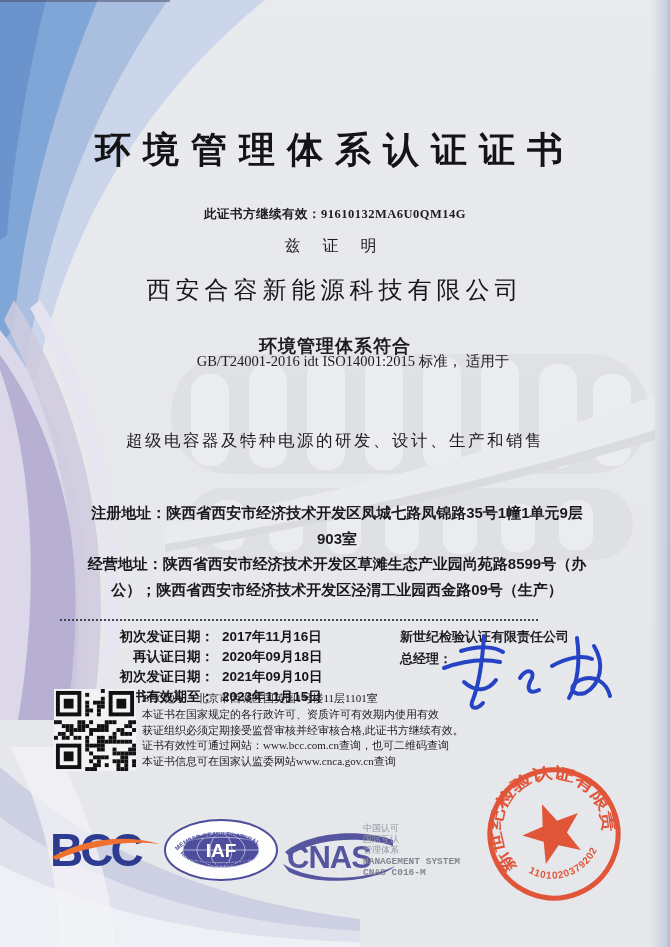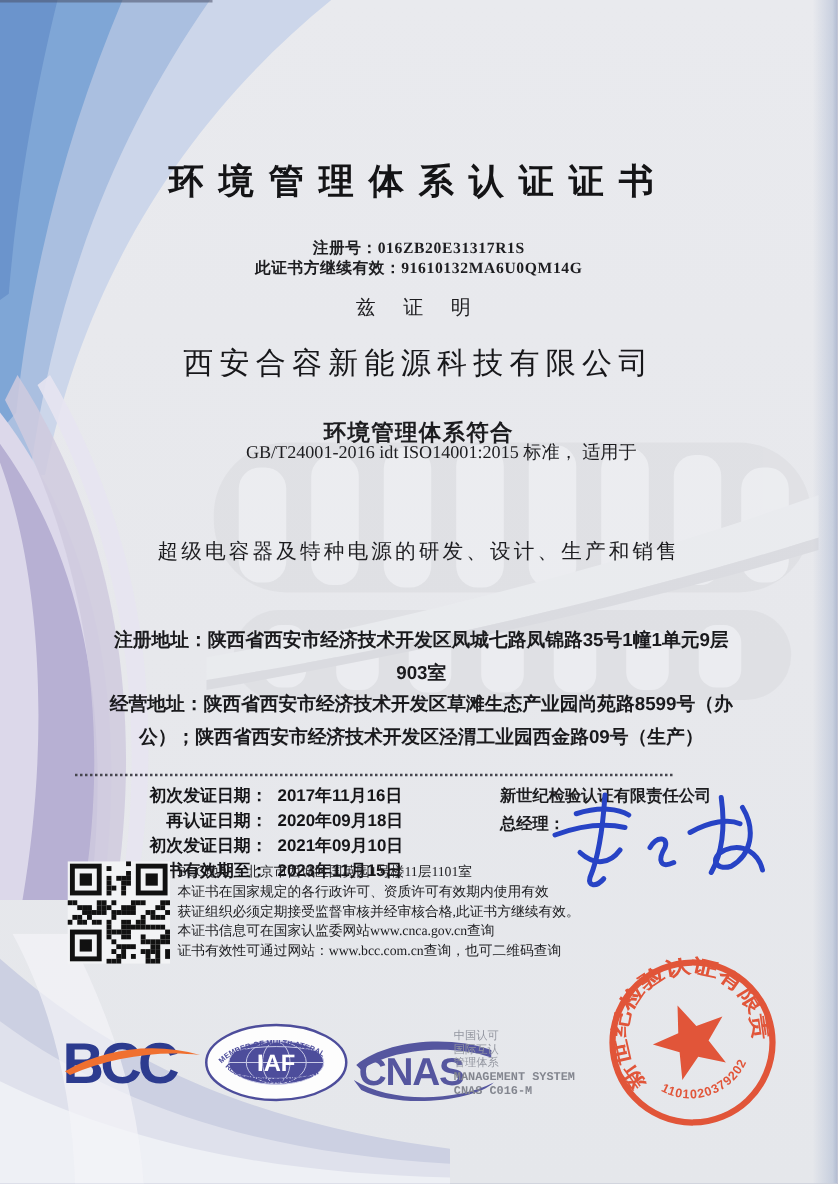--- a/index.html
+++ b/index.html
@@ -12,21 +12,21 @@
   
   .deco{pointer-events:none;}
   .right-strip{right:0;top:0;width:20px;height:947px;background:linear-gradient(90deg,rgba(180,192,214,0) 0%,rgba(176,188,212,.55) 80%,rgba(160,172,200,.75) 100%);}
   .top-edge{left:0;top:0;width:170px;height:2px;background:#4a5068;opacity:.55;}
 
   
   .watermark{left:165px;top:348px;width:490px;height:225px;opacity:.5;}
 
   
   .t-center{left:0;right:0;text-align:center;}
-  .title{top:126px;font-size:28px;font-weight:600;letter-spacing:12px;color:#141416;}
+  .title{top:126px;font-size:36px;font-weight:600;letter-spacing:12px;color:#141416;}
   .reg-line{top:190px;font-size:12.5px;font-weight:700;letter-spacing:.5px;}
   .credit-line{top:206px;font-size:12.5px;font-weight:700;letter-spacing:.5px;}
   .certify{top:236px;font-size:16px;font-weight:400;letter-spacing:9px;}
   .company{top:274px;font-size:24px;letter-spacing:5px;font-weight:500;color:#17171a;}
   .conf1{top:334px;font-size:18px;font-weight:700;letter-spacing:1px;}
   .conf2{top:352px;font-size:14.5px;font-weight:500;padding-left:36px;}
   .scope{top:430px;font-size:16.5px;letter-spacing:2.5px;font-weight:500;}
 
   .addr-block{left:70px;top:500px;width:534px;text-align:center;
       font-family:"Liberation Sans","DejaVu Sans",sans-serif;font-weight:700;font-size:15px;line-height:25px;color:#1a1a1d;}
@@ -105,21 +105,20 @@
       <rect x="220" y="158" width="34" height="48" rx="14"></rect>
       <rect x="278" y="158" width="34" height="48" rx="14"></rect>
       <rect x="336" y="156" width="34" height="48" rx="14"></rect>
       <rect x="394" y="152" width="34" height="50" rx="14"></rect>
     </g>
     <path d="M0,178 C150,150 330,105 490,48 L490,82 C330,132 150,172 0,196 Z" fill="#eceef1"></path>
     <path d="M0,196 C150,172 330,132 490,82 L490,92 C330,140 150,178 0,204 Z" fill="#cfd0d6"></path>
   </svg>
 
   <div class="abs t-center title">环境管理体系认证证书</div>
-  <div class="abs t-center reg-line">注册号：016ZB20E31317R1S</div>
   <div class="abs t-center credit-line">此证书方继续有效：91610132MA6U0QM14G</div>
   <div class="abs t-center certify">兹 证 明</div>
   <div class="abs t-center company">西安合容新能源科技有限公司</div>
   <div class="abs t-center conf1">环境管理体系符合</div>
   <div class="abs t-center conf2">GB/T24001-2016 idt ISO14001:2015 标准，  适用于</div>
   <div class="abs t-center scope">超级电容器及特种电源的研发、设计、生产和销售</div>
 
   <div class="abs addr-block">
     <div><span class="addr-label">注册地址：</span><span>陕西省西安市经济技术开发区凤城七路凤锦路35号1幢1单元9层</span></div>
     <div>903室</div>
@@ -303,22 +302,22 @@
         <rect x="64.0" y="80.0" width="4.0" height="4.0"></rect>
         <rect x="68.0" y="80.0" width="4.0" height="4.0"></rect>
         <rect x="72.0" y="80.0" width="4.0" height="4.0"></rect>
       </g>
   </svg>
 
   <div class="abs fineprint">
     <div>BCC地址：北京市西城区国英园1号楼11层1101室</div>
     <div>本证书在国家规定的各行政许可、资质许可有效期内使用有效</div>
     <div>获证组织必须定期接受监督审核并经审核合格,此证书方继续有效。</div>
+    <div>证书有效性可通过网站：www.bcc.com.cn查询，也可二维码查询</div>
     <div>本证书信息可在国家认监委网站www.cnca.gov.cn查询</div>
-    <div>证书有效性可通过网站：www.bcc.com.cn查询，也可二维码查询</div>
   </div>
 
   <svg class="abs seal" viewBox="0 0 140 140">
     <g stroke="#e14a2c" fill="#e14a2c">
       <circle cx="70" cy="70" r="64" fill="none" stroke-width="5"></circle>
       <polygon points="70,38 77.8,58.9 100,59.6 82.5,73.4 88.8,94.8 70,82.2 51.2,94.8 57.5,73.4 40,59.6 62.2,58.9" stroke="none"></polygon>
       <path id="sealTop" d="M 23.8,86.5 A 51,51 0 1 1 116.2,86.5" fill="none" stroke="none"></path>
       <path id="sealBot" d="M 29.5,93 A 49,49 0 0 0 110.5,93" fill="none" stroke="none"></path>
       <text font-size="15.5" font-weight="700" fill="#e14a2c" stroke="none" font-family="'Liberation Sans','DejaVu Sans',sans-serif">
         <textPath href="#sealTop" startOffset="0" textLength="266" lengthAdjust="spacingAndGlyphs">新世纪检验认证有限责任公司</textPath>

